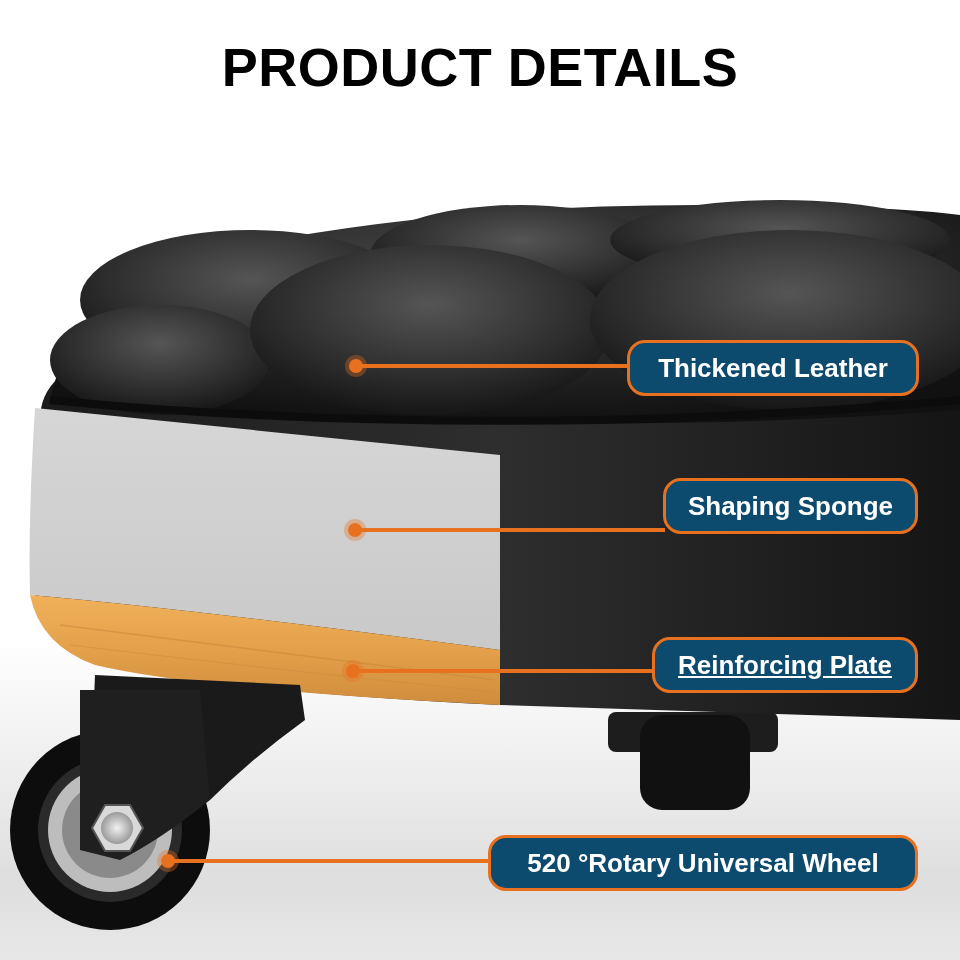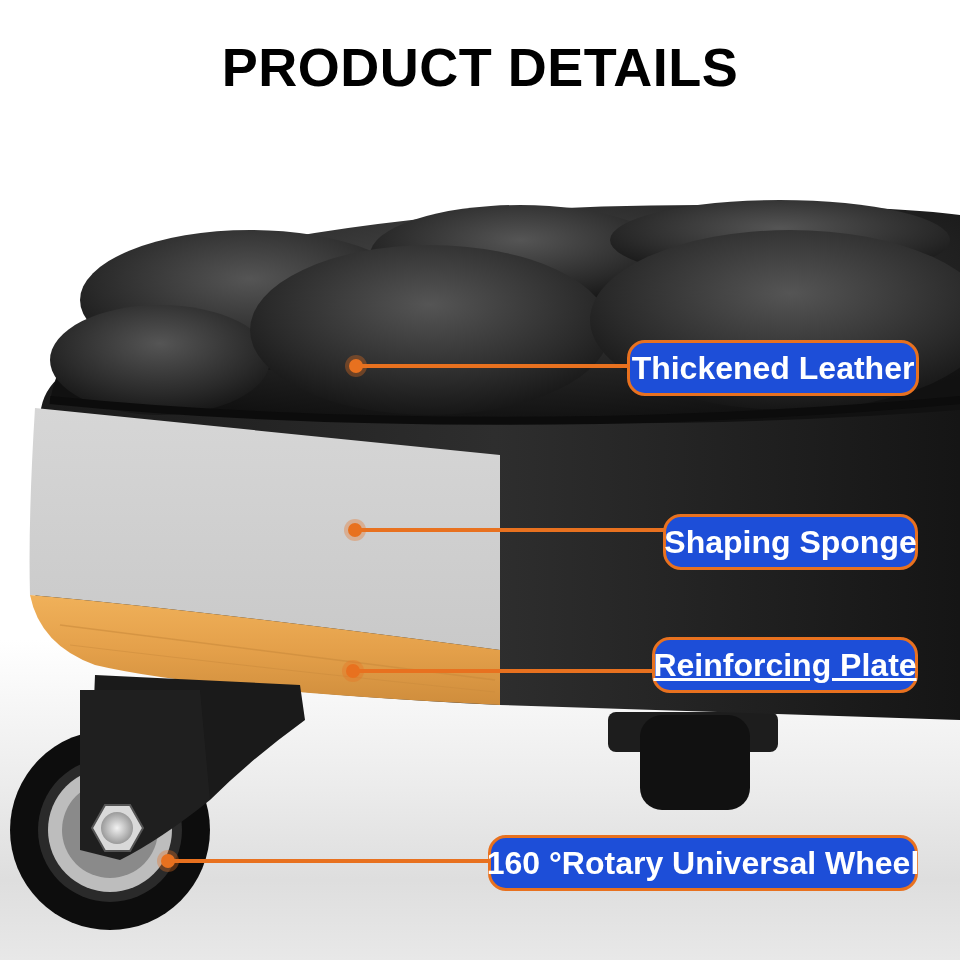--- a/index.html
+++ b/index.html
@@ -15,26 +15,26 @@
     background: linear-gradient(180deg, #ffffff 0%, #ececec 45%, #dedede 75%, #e8e8e8 100%);
   }
   .title {
     position: absolute; top: 36px; left: 0; width: 960px;
     text-align: center; font-weight: 700; font-size: 54px;
     letter-spacing: 0.5px; color: #000;
   }
   svg.scene { position: absolute; left: 0; top: 0; }
   .callout {
     position: absolute;
-    background: #1d4ed8;
+    background: #0c4a6e;
     border: 3px solid #e8711f;
     border-radius: 18px;
     color: #fff;
     font-weight: 700;
-    font-size: 32px;
+    font-size: 26px;
     display: flex; align-items: center; justify-content: center;
     box-sizing: border-box;
     white-space: nowrap;
   }
   .leader {
     position: absolute; height: 4px; background: #e8711f;
   }
   .dot {
     position: absolute; width: 14px; height: 14px; border-radius: 50%;
     background: #e8711f; box-shadow: 0 0 0 4px rgba(232,113,31,0.35);
@@ -118,28 +118,28 @@
   </svg>
 
   <div class="dot" style="left:349px; top:359px;"></div>
   <div class="leader" style="left:356px; top:364px; width:272px;"></div>
   <div class="callout" style="left:627px; top:340px; width:292px; height:56px;">
     <span>Thickened Leather</span>
   </div>
 
   <div class="dot" style="left:348px; top:523px;"></div>
   <div class="leader" style="left:355px; top:528px; width:310px;"></div>
-  <div class="callout" style="left:663px; top:514px; width:255px; height:56px;">
+  <div class="callout" style="left:663px; top:478px; width:255px; height:56px;">
     <span>Shaping Sponge</span>
   </div>
 
   <div class="dot" style="left:346px; top:664px;"></div>
   <div class="leader" style="left:353px; top:669px; width:300px;"></div>
   <div class="callout" style="left:652px; top:637px; width:266px; height:56px;text-decoration:underline;">
     <span>Reinforcing Plate</span>
   </div>
 
   <div class="dot" style="left:161px; top:854px;"></div>
   <div class="leader" style="left:168px; top:859px; width:322px;"></div>
   <div class="callout" style="left:488px; top:835px; width:430px; height:56px;">
-    <span>160 °Rotary Universal Wheel</span>
+    <span>520 °Rotary Universal Wheel</span>
   </div>
 </div>
 
 </body></html>

